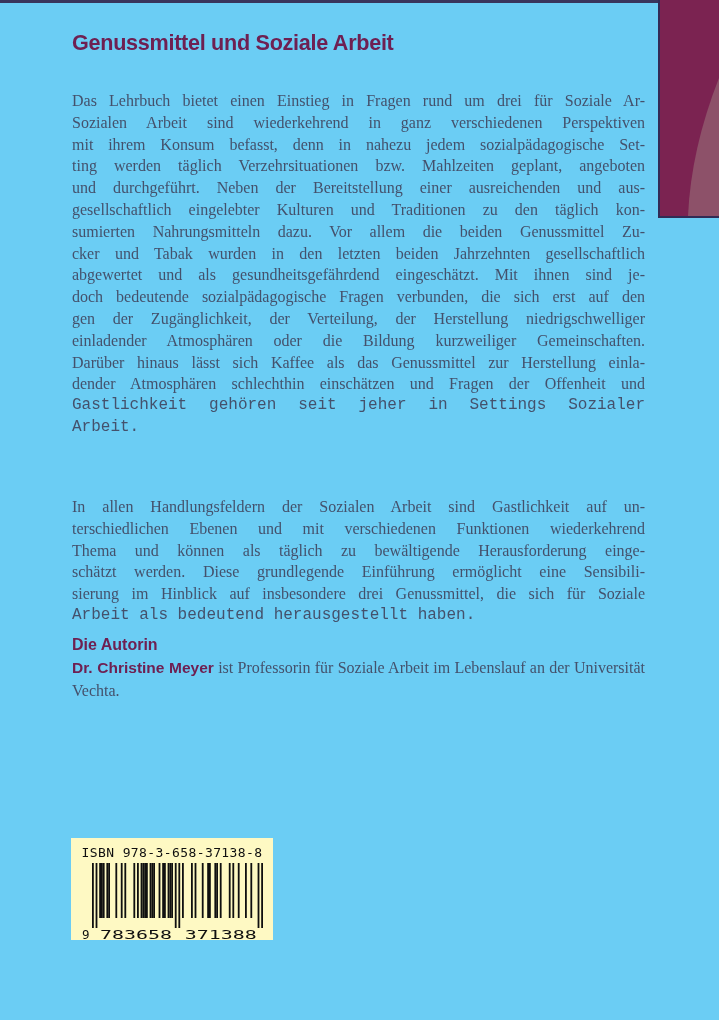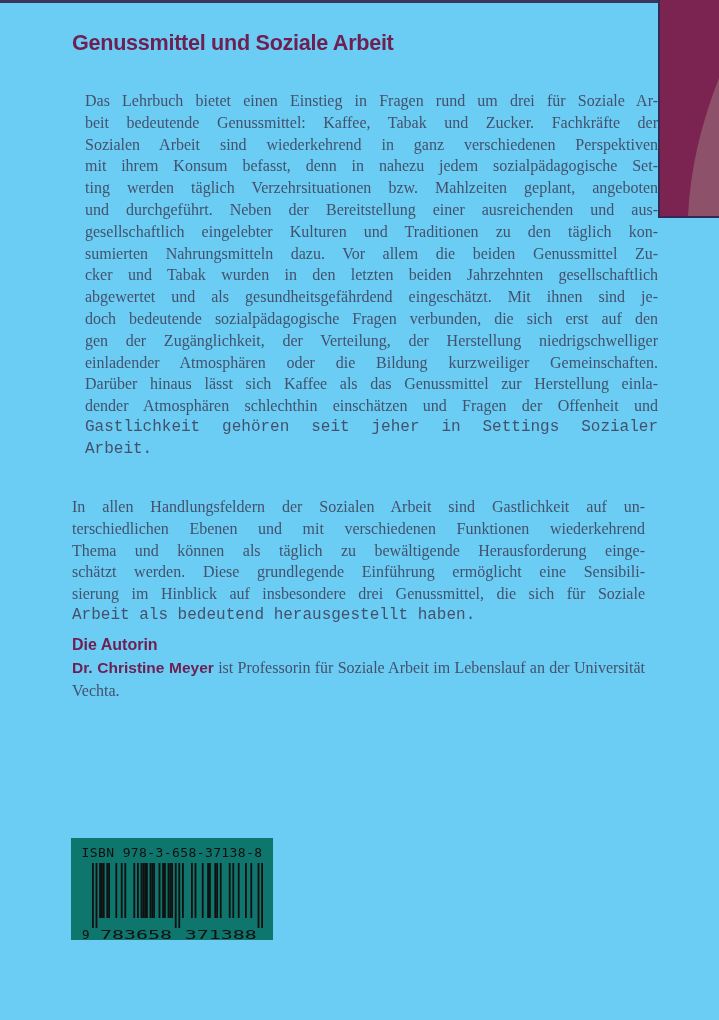--- a/index.html
+++ b/index.html
@@ -17,37 +17,37 @@
   .title{
     position:absolute;left:72px;top:30px;
     font-family:"Liberation Sans",sans-serif;font-weight:700;font-size:22.5px;
     color:#6e2052;letter-spacing:-0.3px;transform:scaleX(0.96);transform-origin:left top;
     white-space:nowrap;
   }
   .textblock{
     position:absolute;left:72px;width:573px;color:#44516c;
     font-size:16px;line-height:21.8px;
   }
-  #p1{top:90px;margin-left:13px;}
+  #p1{top:90px;}
   #p2{top:496px;}
   .textblock .line{text-align:justify;text-align-last:justify;}
   .textblock .line.last{text-align-last:left;font-family:Liberation Mono, monospace;}
   .author-heading{
     position:absolute;left:72px;top:636px;
     font-family:"Liberation Sans",sans-serif;font-weight:700;font-size:16px;color:#6e2052;
   }
   .author-bio{
     position:absolute;left:72px;top:657px;width:573px;
     color:#44516c;font-size:16px;line-height:22.5px;text-align:justify;
   }
   .author-name{
     font-family:"Liberation Sans",sans-serif;font-weight:700;font-size:15.5px;color:#6e2052;
   }
   .isbn-box{
-    position:absolute;left:71px;top:838px;width:202px;height:105px;background:#0f766e;
+    position:absolute;left:71px;top:838px;width:202px;height:105px;background:#fef9c3;
   }
   .isbn-label{
     position:absolute;top:7px;left:0;width:100%;text-align:center;
     font-family:"DejaVu Sans Mono",monospace;font-size:13px;letter-spacing:0.4px;color:#101010;
     white-space:nowrap;
   }
   .barcode-svg{position:absolute;left:11px;top:25px;}
   .barcode-svg text{
     font-family:"DejaVu Sans Mono",monospace;font-size:12.5px;fill:#101010;
   }
@@ -70,21 +70,20 @@
   <div class="corner-block">
     <svg width="59" height="216" viewBox="0 0 59 216">
       <path d="M59,78 Q31,149 28,216 L59,216 Z" fill="#8d5169"></path>
     </svg>
   </div>
 
   <div class="title">Genussmittel und Soziale Arbeit</div>
 
   <div class="textblock" id="p1">
       <div class="line">Das Lehrbuch bietet einen Einstieg in Fragen rund um drei für Soziale Ar-</div>
-      <div class="line">beit bedeutende Genussmittel: Kaffee, Tabak und Zucker. Fachkräfte der</div>
       <div class="line">Sozialen Arbeit sind wiederkehrend in ganz verschiedenen Perspektiven</div>
       <div class="line">mit ihrem Konsum befasst, denn in nahezu jedem sozialpädagogische Set-</div>
       <div class="line">ting werden täglich Verzehrsituationen bzw. Mahlzeiten geplant, angeboten</div>
       <div class="line">und durchgeführt. Neben der Bereitstellung einer ausreichenden und aus-</div>
       <div class="line">gesellschaftlich eingelebter Kulturen und Traditionen zu den täglich kon-</div>
       <div class="line">sumierten Nahrungsmitteln dazu. Vor allem die beiden Genussmittel Zu-</div>
       <div class="line">cker und Tabak wurden in den letzten beiden Jahrzehnten gesellschaftlich</div>
       <div class="line">abgewertet und als gesundheitsgefährdend eingeschätzt. Mit ihnen sind je-</div>
       <div class="line">doch bedeutende sozialpädagogische Fragen verbunden, die sich erst auf den</div>
       <div class="line">gen der Zugänglichkeit, der Verteilung, der Herstellung niedrigschwelliger</div>

